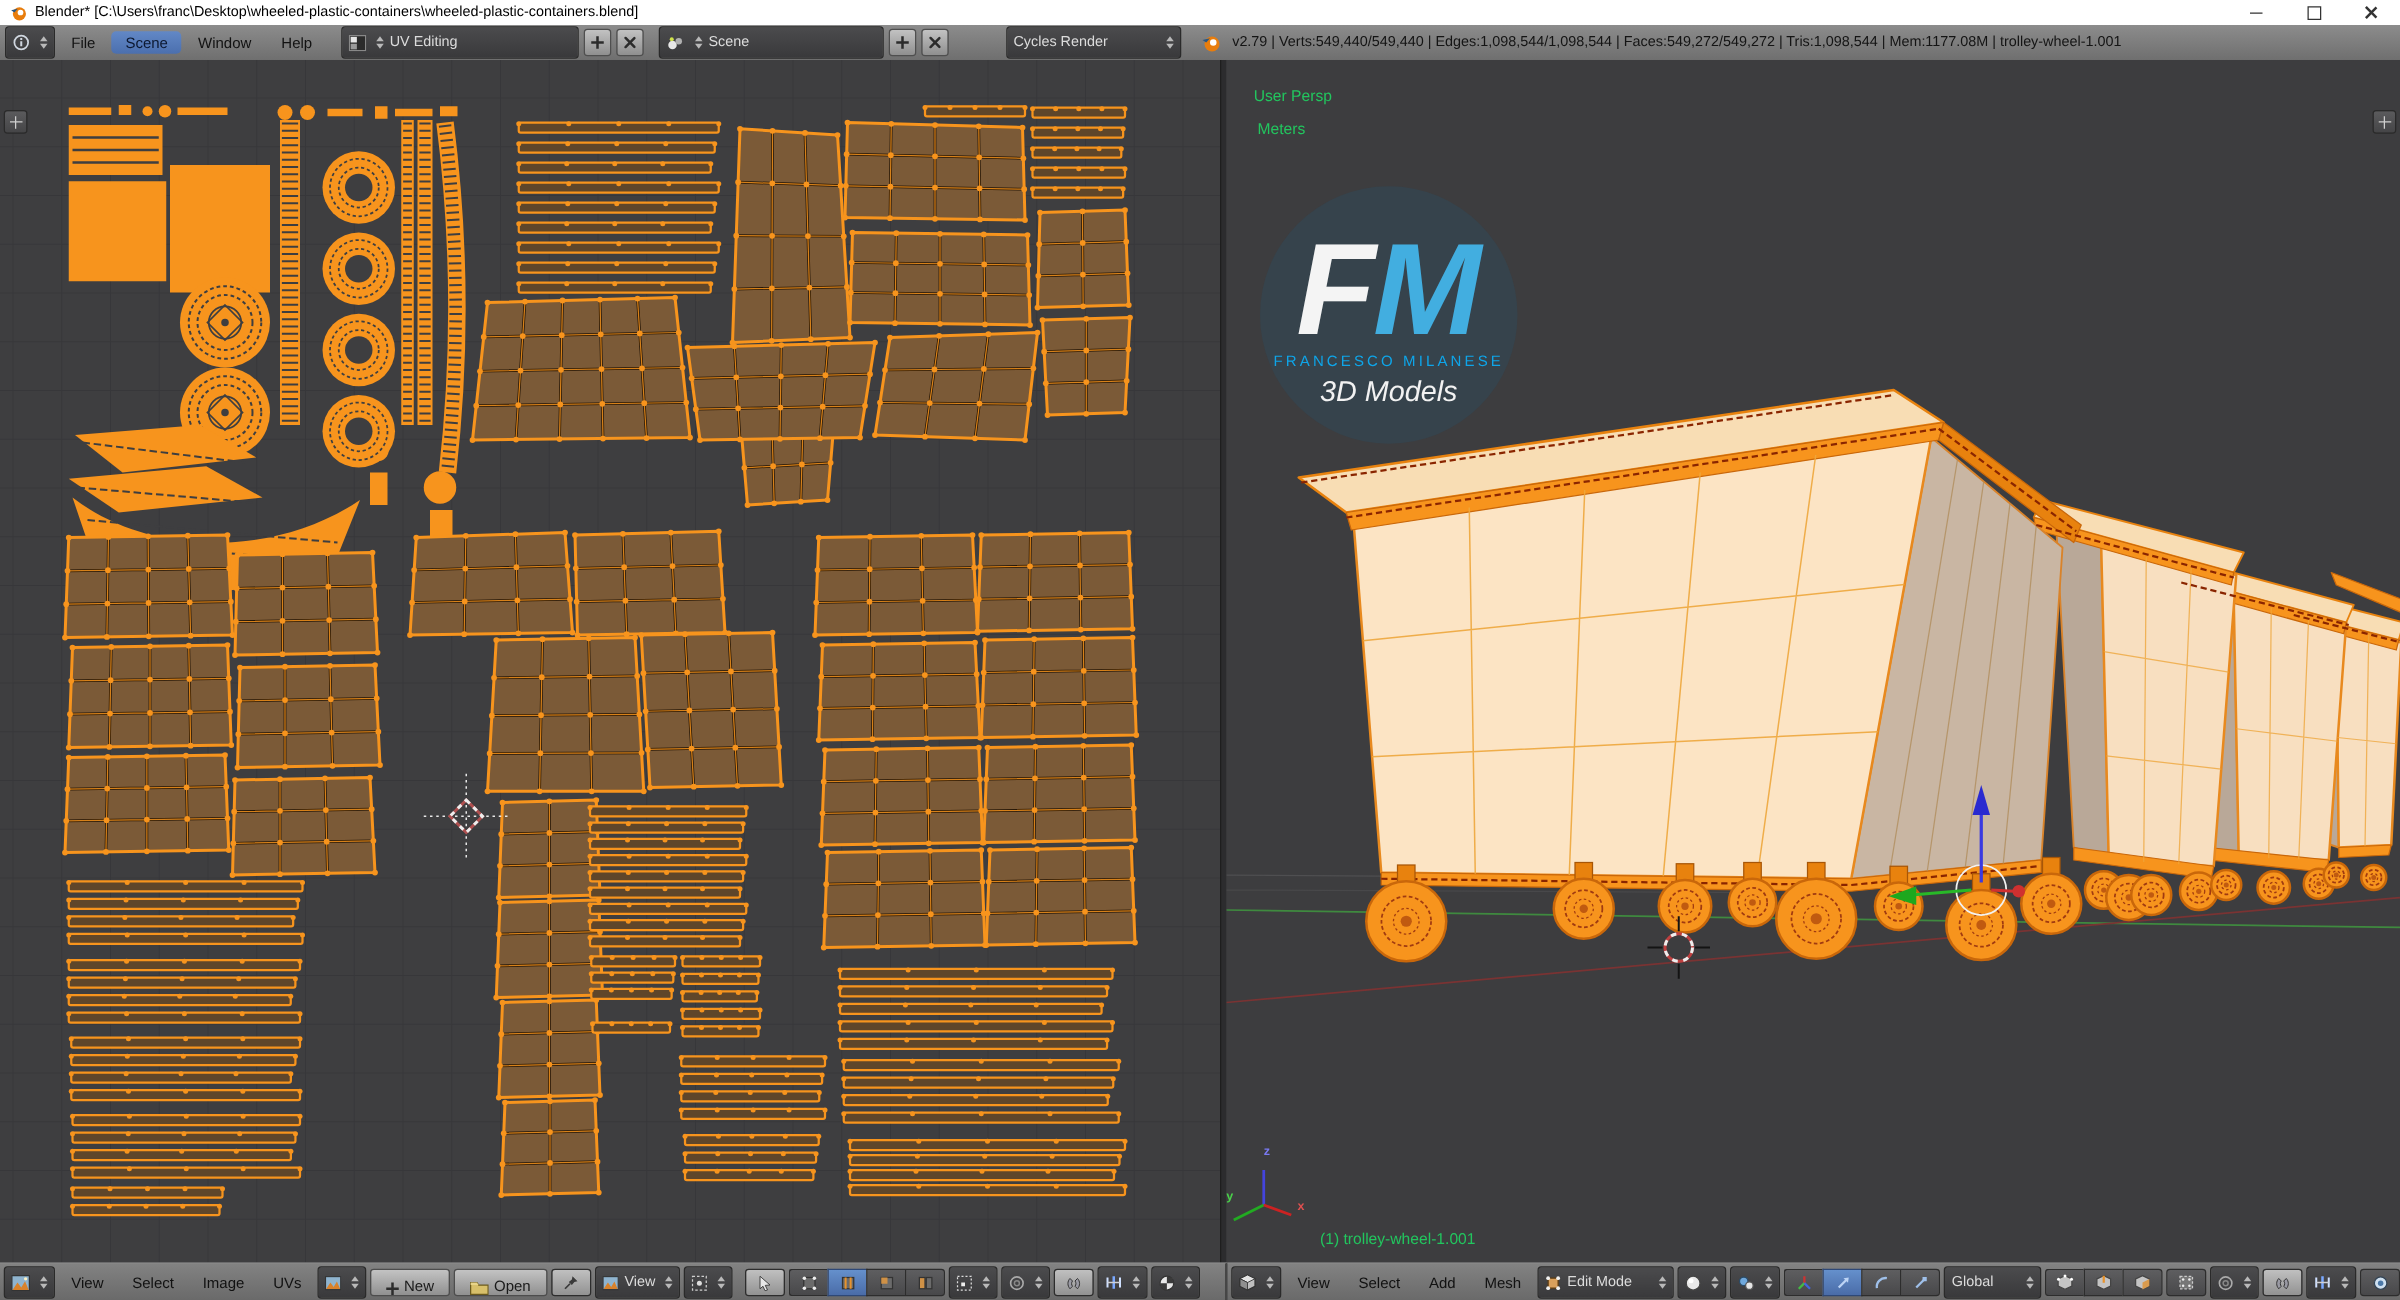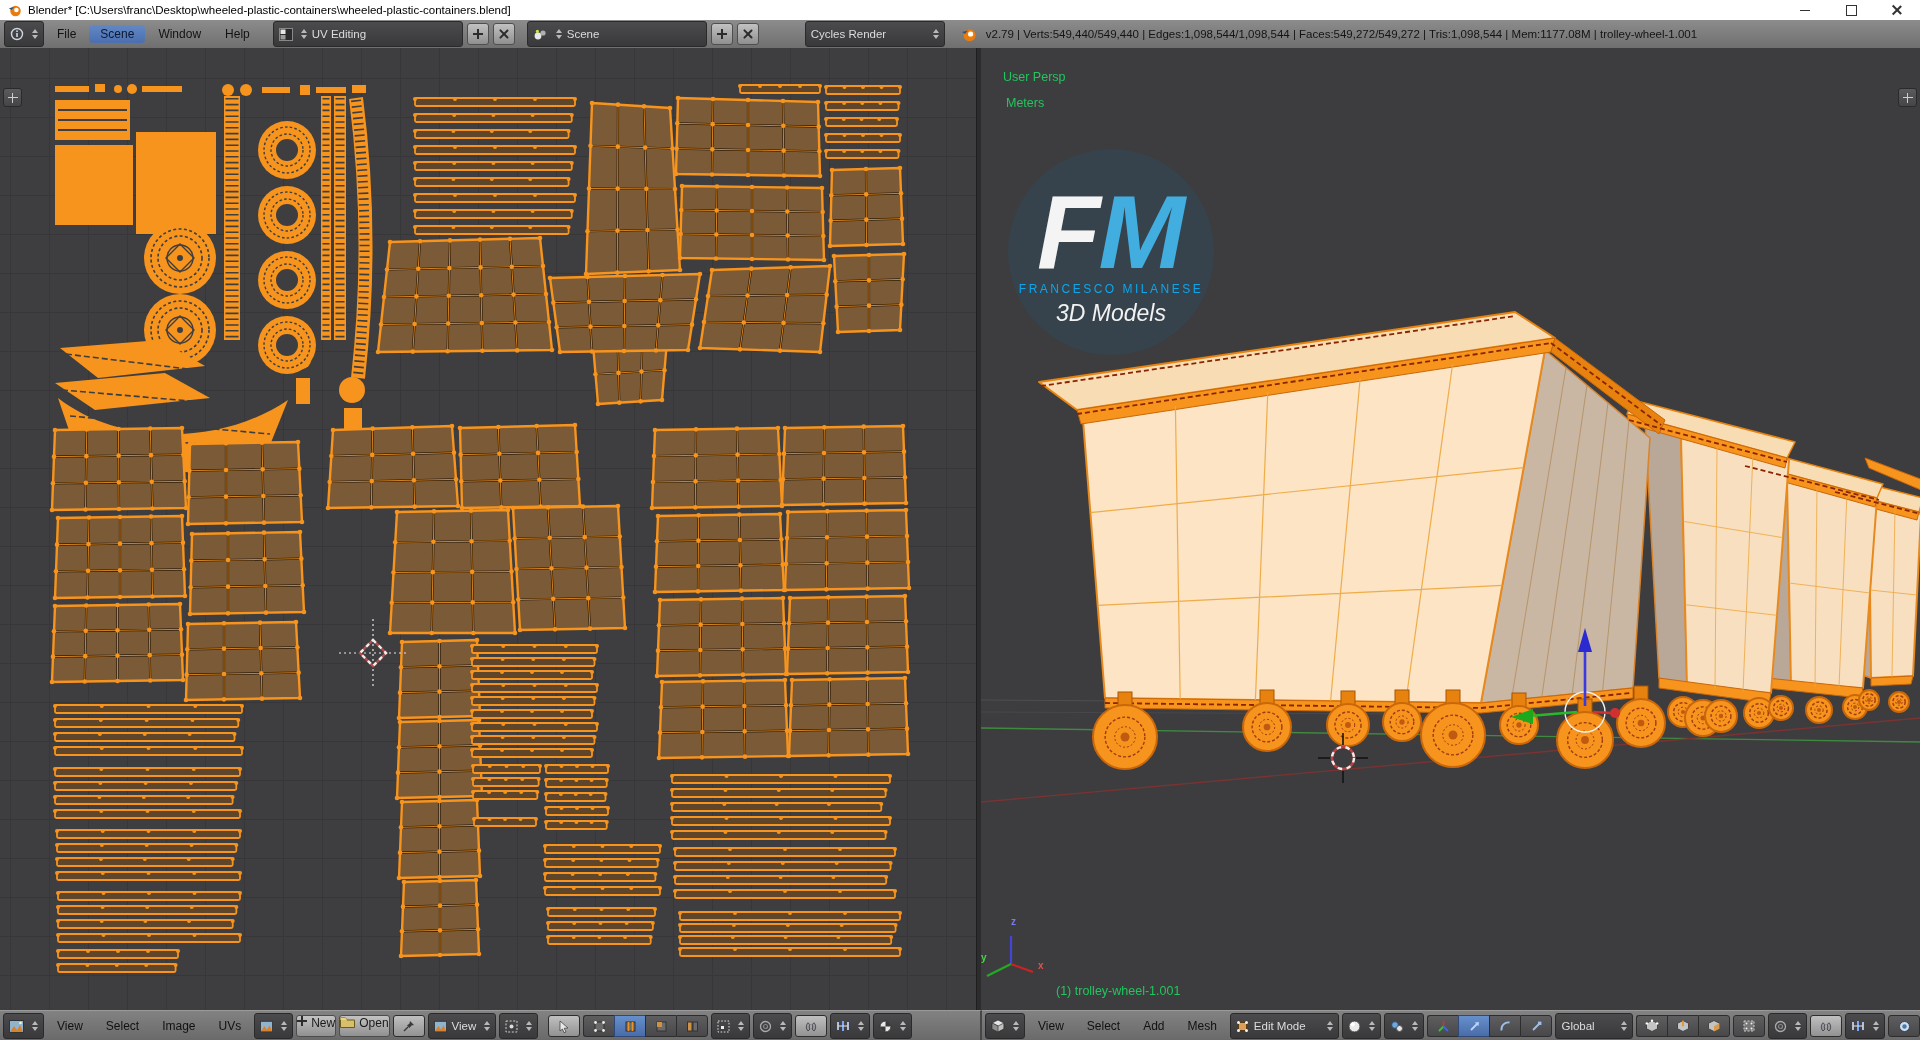--- a/index.html
+++ b/index.html
@@ -80,21 +80,21 @@
   .hmenu{padding:0 10px;color:#111}
   .tool-btn{height:20px;min-width:24px;background:linear-gradient(#5e5e60,#48484a);
             border:1px solid #2d2d2d;border-radius:3px;display:flex;align-items:center;
             justify-content:center;padding:0 3px}
   .tool-btn.light{background:linear-gradient(#c0c0c0,#929292)}
   .tool-btn.active{background:linear-gradient(#6590cc,#4a6ca8);border-color:#2e4877}
   .btn-group{display:inline-flex}
   .btn-group .tool-btn{border-radius:0;border-right-width:0}
   .btn-group .tool-btn:first-child{border-radius:3px 0 0 3px}
   .btn-group .tool-btn:last-child{border-radius:0 3px 3px 0;border-right-width:1px}
-  .lbtn{display:inline-flex;align-items:flex-start;gap:4px;height:20px;padding:0 0;
+  .lbtn{display:inline-flex;align-items:flex-end;gap:4px;height:20px;padding:0 12px;
         background:linear-gradient(#c3c3c3,#909090);border:1px solid #4d4d4d;border-radius:3px;
         color:#1a1a1a;font-size:12px}
   .spacer4{width:4px}.spacer8{width:8px}
 </style>
 </head>
 <body>
 
 <div class="titlebar">
   <svg class="app-ico" viewBox="0 0 16 16">
     <circle cx="8.6" cy="9.2" r="6" fill="#e87d0d"></circle>

